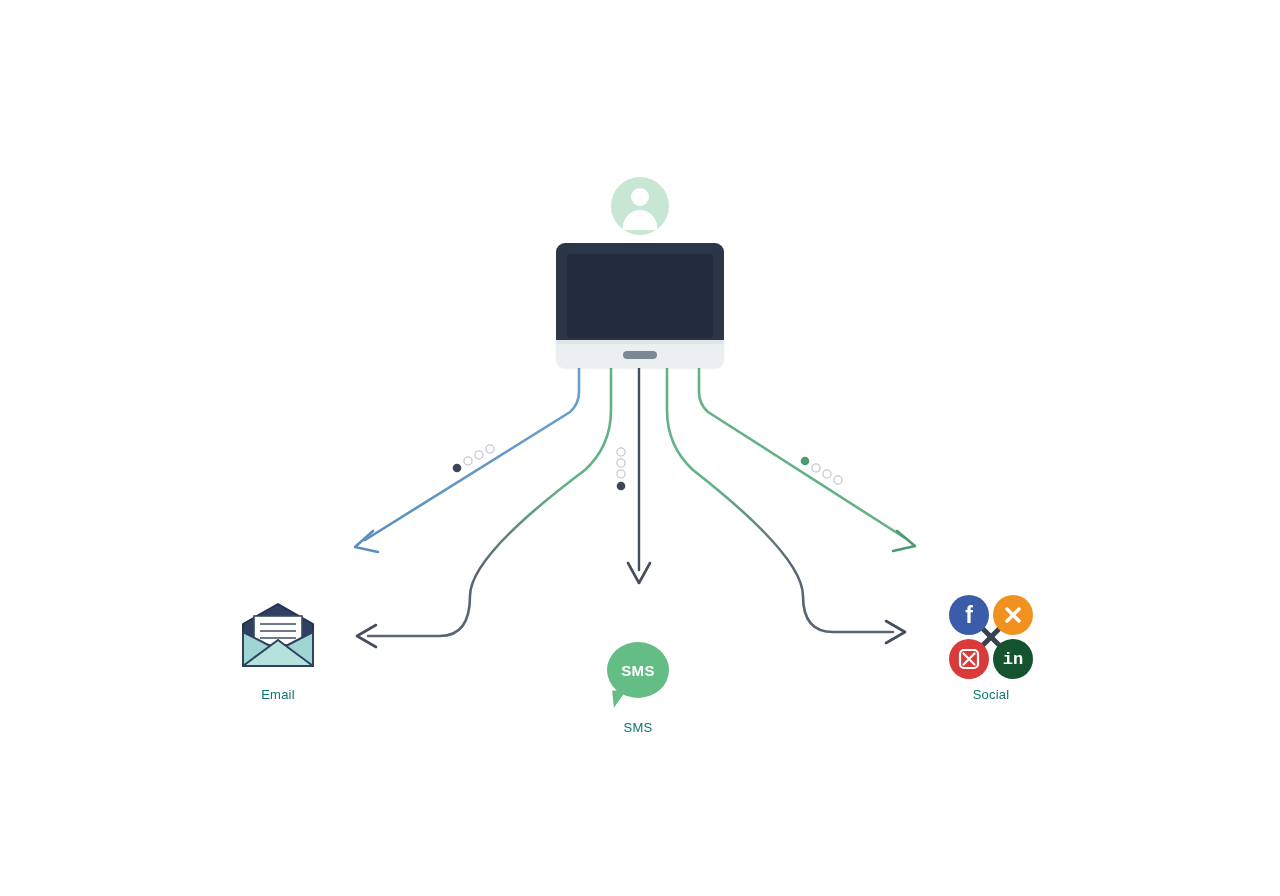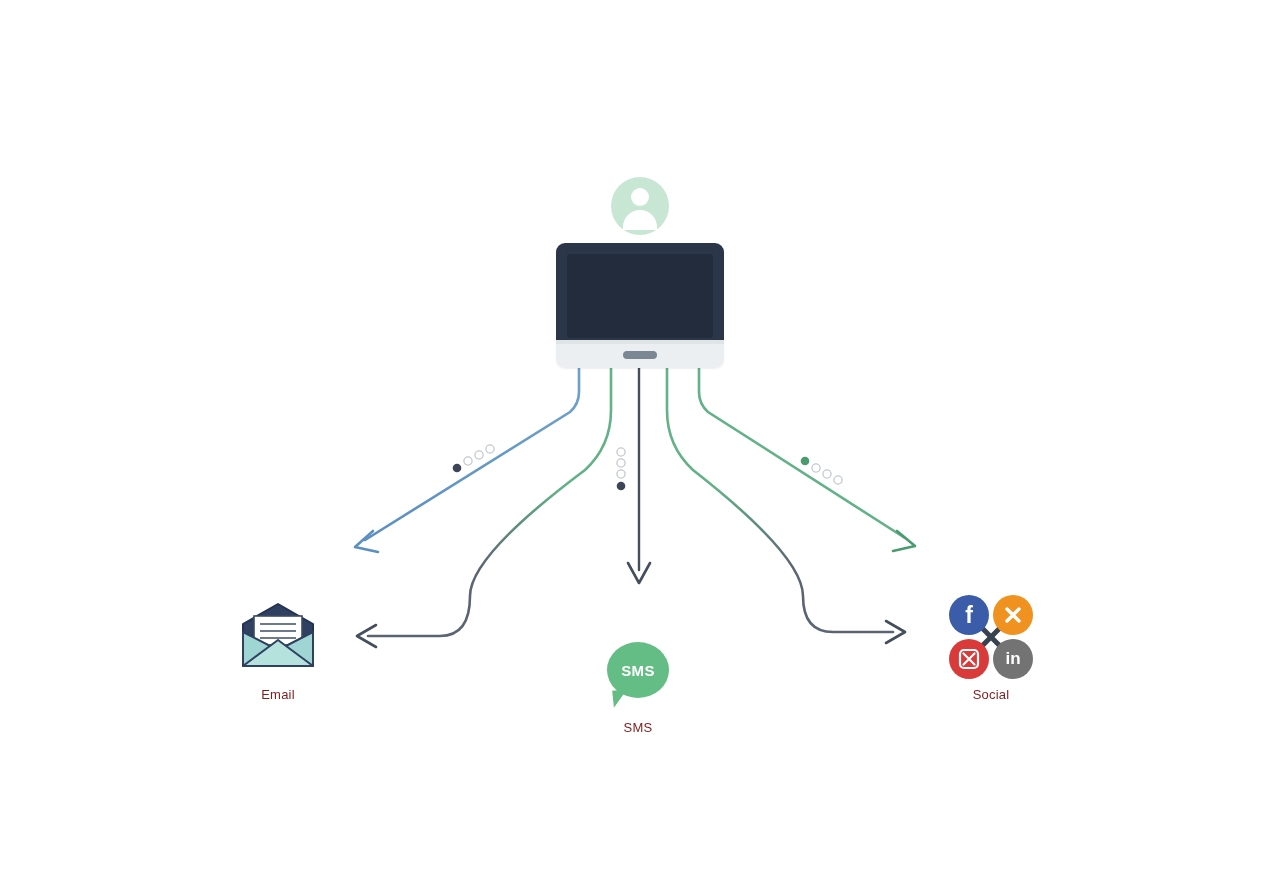--- a/index.html
+++ b/index.html
@@ -117,21 +117,21 @@
 
   
   .node {
     position: absolute;
     text-align: center;
     width: 160px;
   }
   .node .node-label {
     margin-top: 8px;
     font-size: 13px;
-    color: #7f1d1d;
+    color: #0f766e;
     letter-spacing: 0.2px;
   }
   .node .icon-wrap {
     height: 84px;
     display: flex;
     align-items: center;
     justify-content: center;
   }
   #node-email { left: 198px; top: 595px; }
   #node-sms   { left: 558px; top: 628px; }
@@ -180,21 +180,21 @@
     display: flex;
     align-items: center;
     justify-content: center;
     color: #ffffff;
     font-weight: bold;
     z-index: 2;
   }
   .social .sc-fb { left: 2px;  top: 2px;  background: #3b5ca8; font-size: 23px; }
   .social .sc-x  { left: 46px; top: 2px;  background: #f0921f; }
   .social .sc-m  { left: 2px;  top: 46px; background: #d93a3a; }
-  .social .sc-in { left: 46px; top: 46px; background: #737373; font-size: 17px; }
+  .social .sc-in { left: 46px; top: 46px; background: #14532d; font-size: 17px; font-family: Liberation Mono, monospace; }
   .social .cross {
     position: absolute;
     left: 50%;
     top: 50%;
     width: 40px;
     height: 5px;
     background: #39424f;
     transform: translate(-50%, -50%) rotate(45deg);
     z-index: 1;
     border-radius: 1px;

